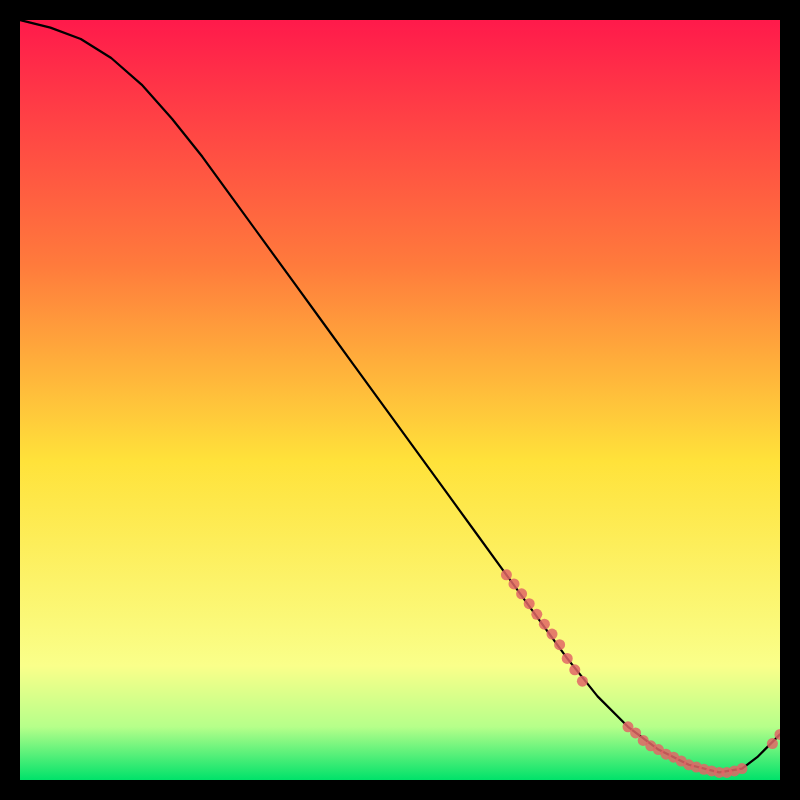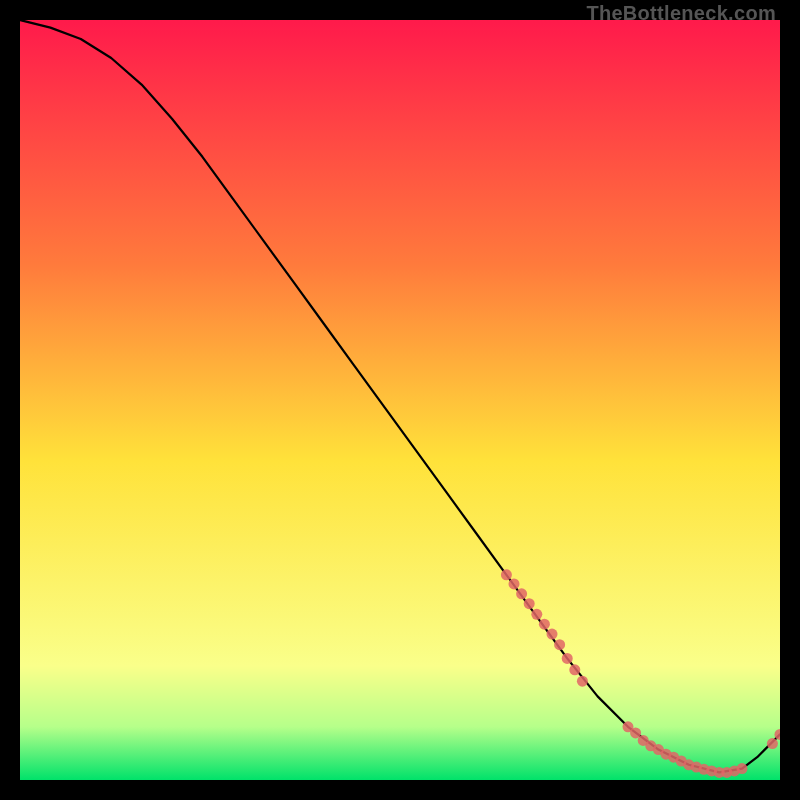--- a/index.html
+++ b/index.html
@@ -33,21 +33,20 @@
     font-weight: 600;
     letter-spacing: 0.3px;
     user-select: none;
   }
   svg { display: block; }
 </style>
 </head>
 <body>
 
 <div class="outer">
-  <span class="watermark">TheBottleneck.com</span>
 
   <div class="plot">
     <svg id="svg" width="760" height="760" viewBox="0 0 760 760">
       <defs>
         <linearGradient id="bg" x1="0" y1="0" x2="0" y2="1">
           <stop offset="0%" stop-color="#ff1a4b"></stop>
           <stop offset="32%" stop-color="#ff7a3c"></stop>
           <stop offset="58%" stop-color="#ffe23a"></stop>
           <stop offset="85%" stop-color="#faff8a"></stop>
           <stop offset="93%" stop-color="#b6ff8a"></stop>

